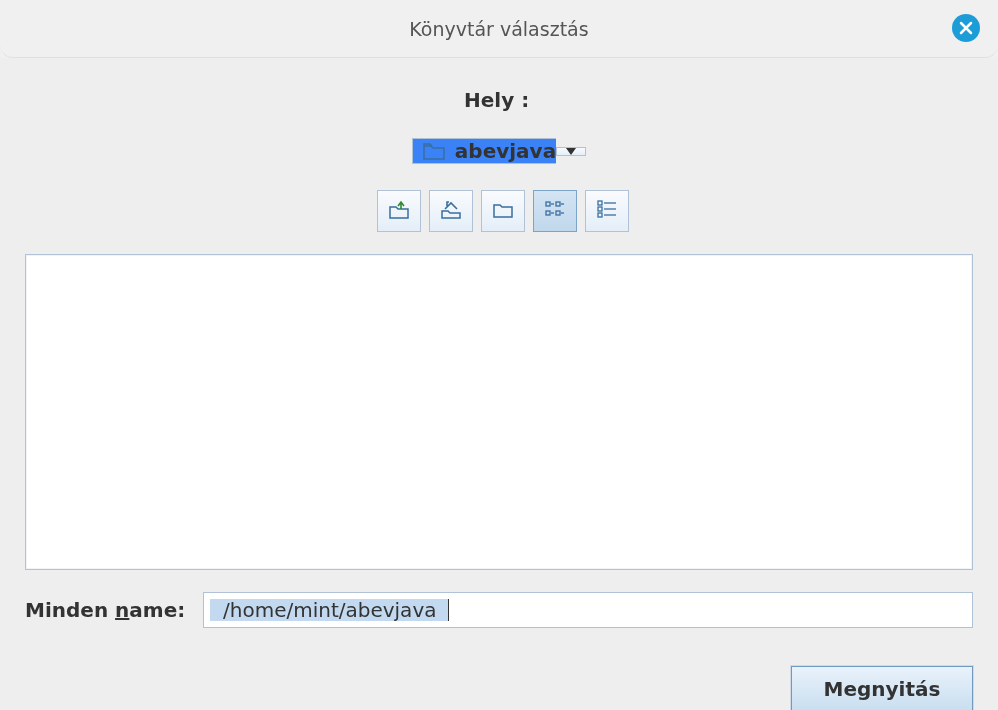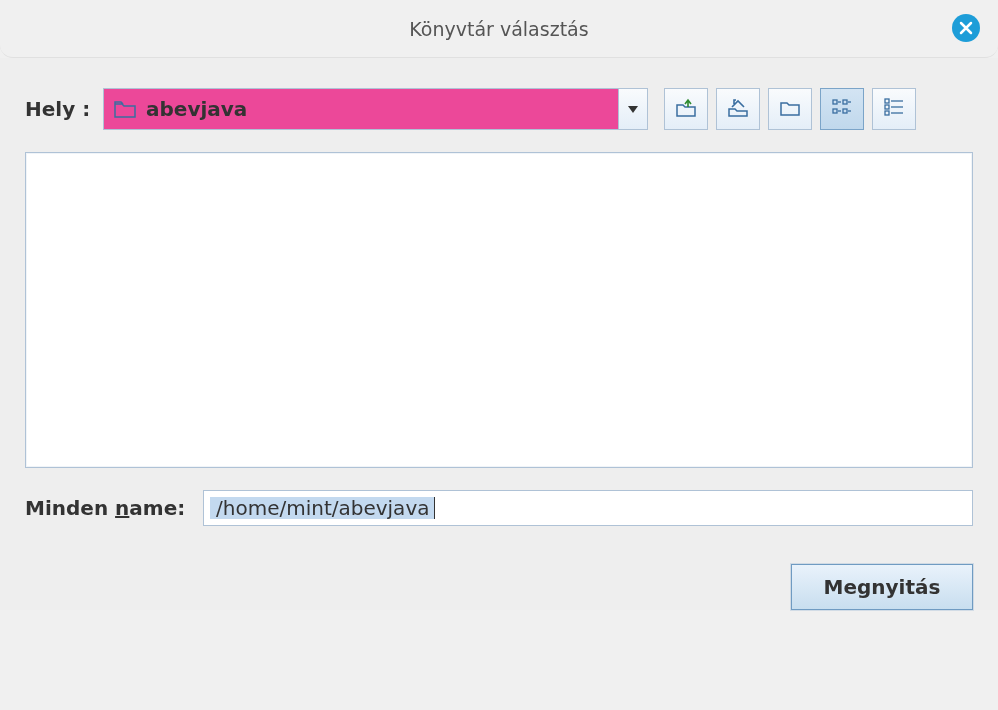--- a/index.html
+++ b/index.html
@@ -45,41 +45,42 @@
       font-weight: bold;
     }
     .close-btn svg { width: 14px; height: 14px; }
     .content {
       padding: 30px 25px 0 25px;
       background: #eeeeee;
     }
     .row {
       display: flex;
       align-items: center;
-      gap: 8px;
+      gap: 26px;
       margin-bottom: 18px;
+      flex-direction: column;
     }
     .row-top { margin-bottom: 22px; }
     .label {
       font-size: 20px;
       font-weight: bold;
       color: #333;
     }
     .label-hely { width: 70px; }
     .combo-wrap {
       flex: 1;
       display: flex;
       align-items: center;
       height: 42px;
       max-width: 545px;
     }
     .combo {
       flex: 1;
       height: 100%;
-      background: #ec4899;
+      background: #3b82f6;
       border: 1px solid #afc2d6;
       border-right: none;
       display: flex;
       align-items: center;
       padding-left: 10px;
       gap: 10px;
     }
     .combo-drop {
       width: 30px;
       height: 100%;
@@ -134,21 +135,21 @@
     }
     .form-label {
       width: 178px;
       font-size: 20px;
       font-weight: bold;
       color: #333;
     }
     .form-label-sub { text-decoration: underline; }
     .text-input-seltext {
       background: #c3d9ef;
-      padding: 1px 6px;
+      padding: 1px 13px;
     }
     .input-look {
       flex: 1;
       height: 36px;
       border: 1px solid #afc2d6;
       background: #fff;
       padding: 2px 6px;
       font-size: 20px;
       display: flex;
       align-items: center;

